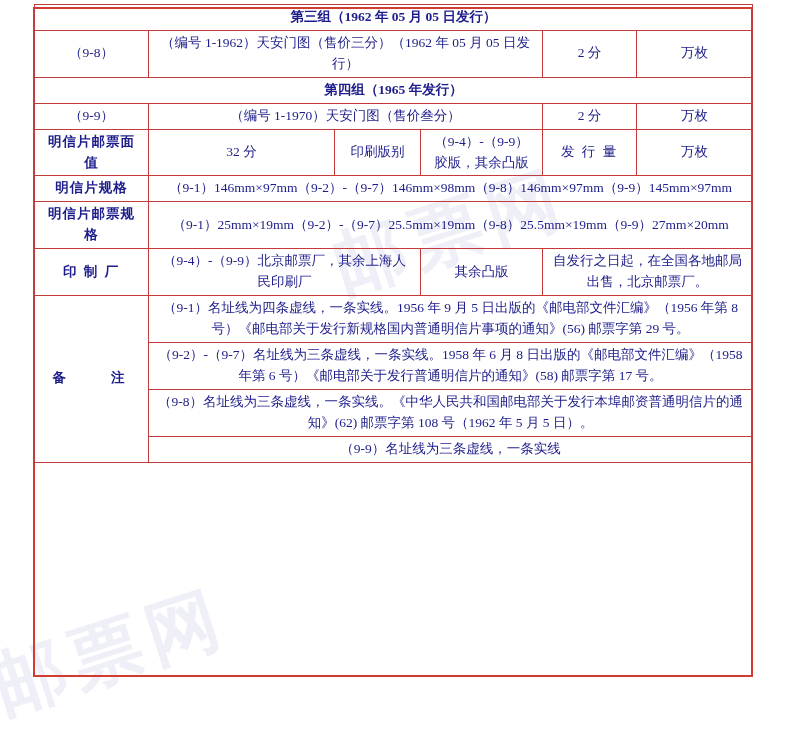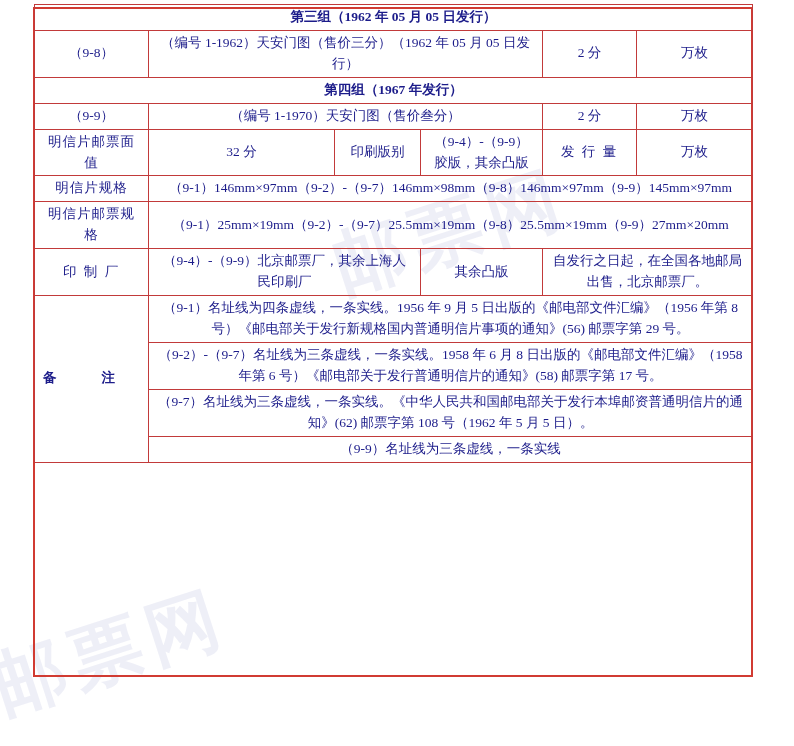--- a/index.html
+++ b/index.html
@@ -75,25 +75,26 @@
   .red { color: #c0182a; font-weight: normal; }
   .grp-head {
     text-align: center;
     font-weight: bold;
     font-size: 14px;
     color: #1c1c8a;
     padding: 10px 8px;
   }
   .label-cell {
     text-align: center;
-    font-weight: normal;
+    font-weight: bold;
     color: #1c1c8a;
     letter-spacing: 1px;
   }
   .note-cell {
+    text-align: center;
     font-weight: bold;
     letter-spacing: 6px;
     color: #1c1c8a;
   }
   .txt { text-align: center; }
   .spaced2 { letter-spacing: 2px; }
 </style>
 </head>
 <body>
 
@@ -123,21 +124,21 @@
     </tr>
 
     <tr>
       <td class="ctr red">（9-8）</td>
       <td colspan="4" class="txt">（编号 1-1962）天安门图（售价三分）（1962 年 05 月 05 日发行）</td>
       <td class="ctr">2 分</td>
       <td class="ctr red">万枚</td>
     </tr>
 
     <tr>
-      <td colspan="7" class="grp-head">第四组（1967 年发行）</td>
+      <td colspan="7" class="grp-head">第四组（1965 年发行）</td>
     </tr>
 
     <tr>
       <td class="ctr red">（9-9）</td>
       <td colspan="4" class="txt">（编号 1-1970）天安门图（售价叁分）</td>
       <td class="ctr">2 分</td>
       <td class="ctr red">万枚</td>
     </tr>
 
     <tr>
@@ -167,21 +168,21 @@
     </tr>
 
     <tr>
       <td rowspan="4" class="note-cell">备　　注</td>
       <td colspan="6" class="txt">（9-1）名址线为四条虚线，一条实线。1956 年 9 月 5 日出版的《邮电部文件汇编》（1956 年第 8 号）《邮电部关于发行新规格国内普通明信片事项的通知》(56) 邮票字第 29 号。</td>
     </tr>
     <tr>
       <td colspan="6" class="txt">（9-2）-（9-7）名址线为三条虚线，一条实线。1958 年 6 月 8 日出版的《邮电部文件汇编》（1958 年第 6 号）《邮电部关于发行普通明信片的通知》(58) 邮票字第 17 号。</td>
     </tr>
     <tr>
-      <td colspan="6" class="txt">（9-7）名址线为三条虚线，一条实线。《中华人民共和国邮电部关于发行本埠邮资普通明信片的通知》(62) 邮票字第 108 号（1962 年 5 月 5 日）。</td>
+      <td colspan="6" class="txt">（9-8）名址线为三条虚线，一条实线。《中华人民共和国邮电部关于发行本埠邮资普通明信片的通知》(62) 邮票字第 108 号（1962 年 5 月 5 日）。</td>
     </tr>
     <tr>
       <td colspan="6" class="txt">（9-9）名址线为三条虚线，一条实线</td>
     </tr>
 
   </tbody>
     </table>
 </div>
 
 </body></html>

